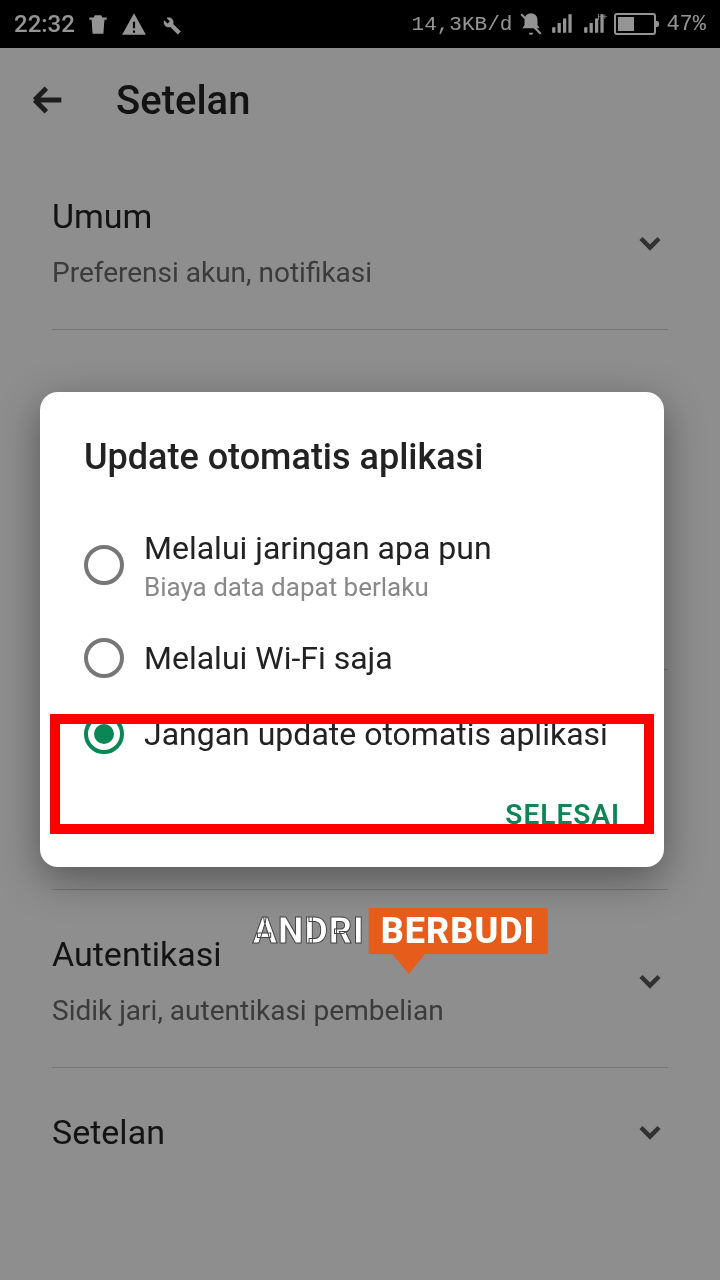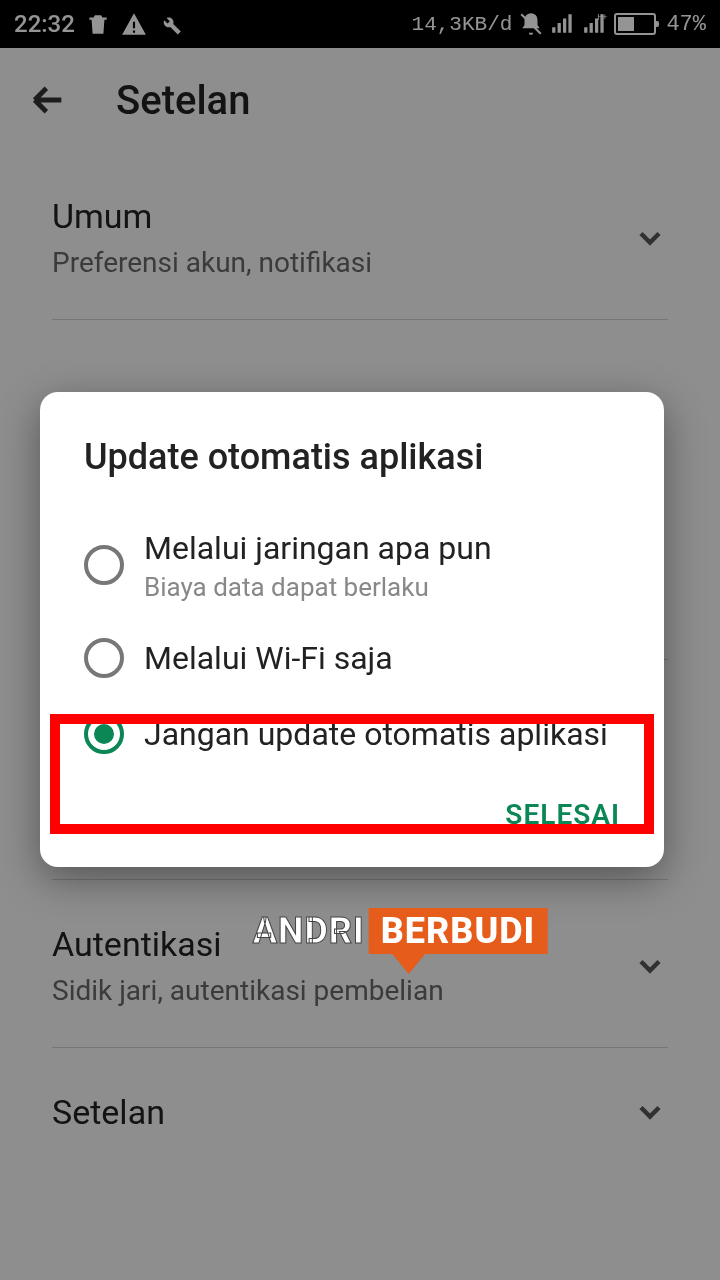--- a/index.html
+++ b/index.html
@@ -70,21 +70,21 @@
     .toolbar-title { font-size: 40px; font-weight: 500; color: #222; }
     
     .settings-list { padding: 0 52px; }
     .setting-item {
       display: flex;
       justify-content: space-between;
       align-items: center;
       padding: 44px 0 40px 0;
       border-bottom: 1px solid #ccc;
     }
-    .setting-text { display: flex; flex-direction: column; gap: 10px; }
+    .setting-text { display: flex; flex-direction: column; gap: 20px; }
     .setting-title { font-size: 34px; color: #222; }
     .setting-sub { font-size: 28px; color: #666; text-align: right; }
     .chevron { width: 36px; height: 36px; }
     .chevron svg { width: 100%; height: 100%; stroke: #555; fill: none; stroke-width: 3; }
     
     .dialog {
       position: absolute;
       left: 40px; right: 56px;
       top: 392px;
       background: #fff;

